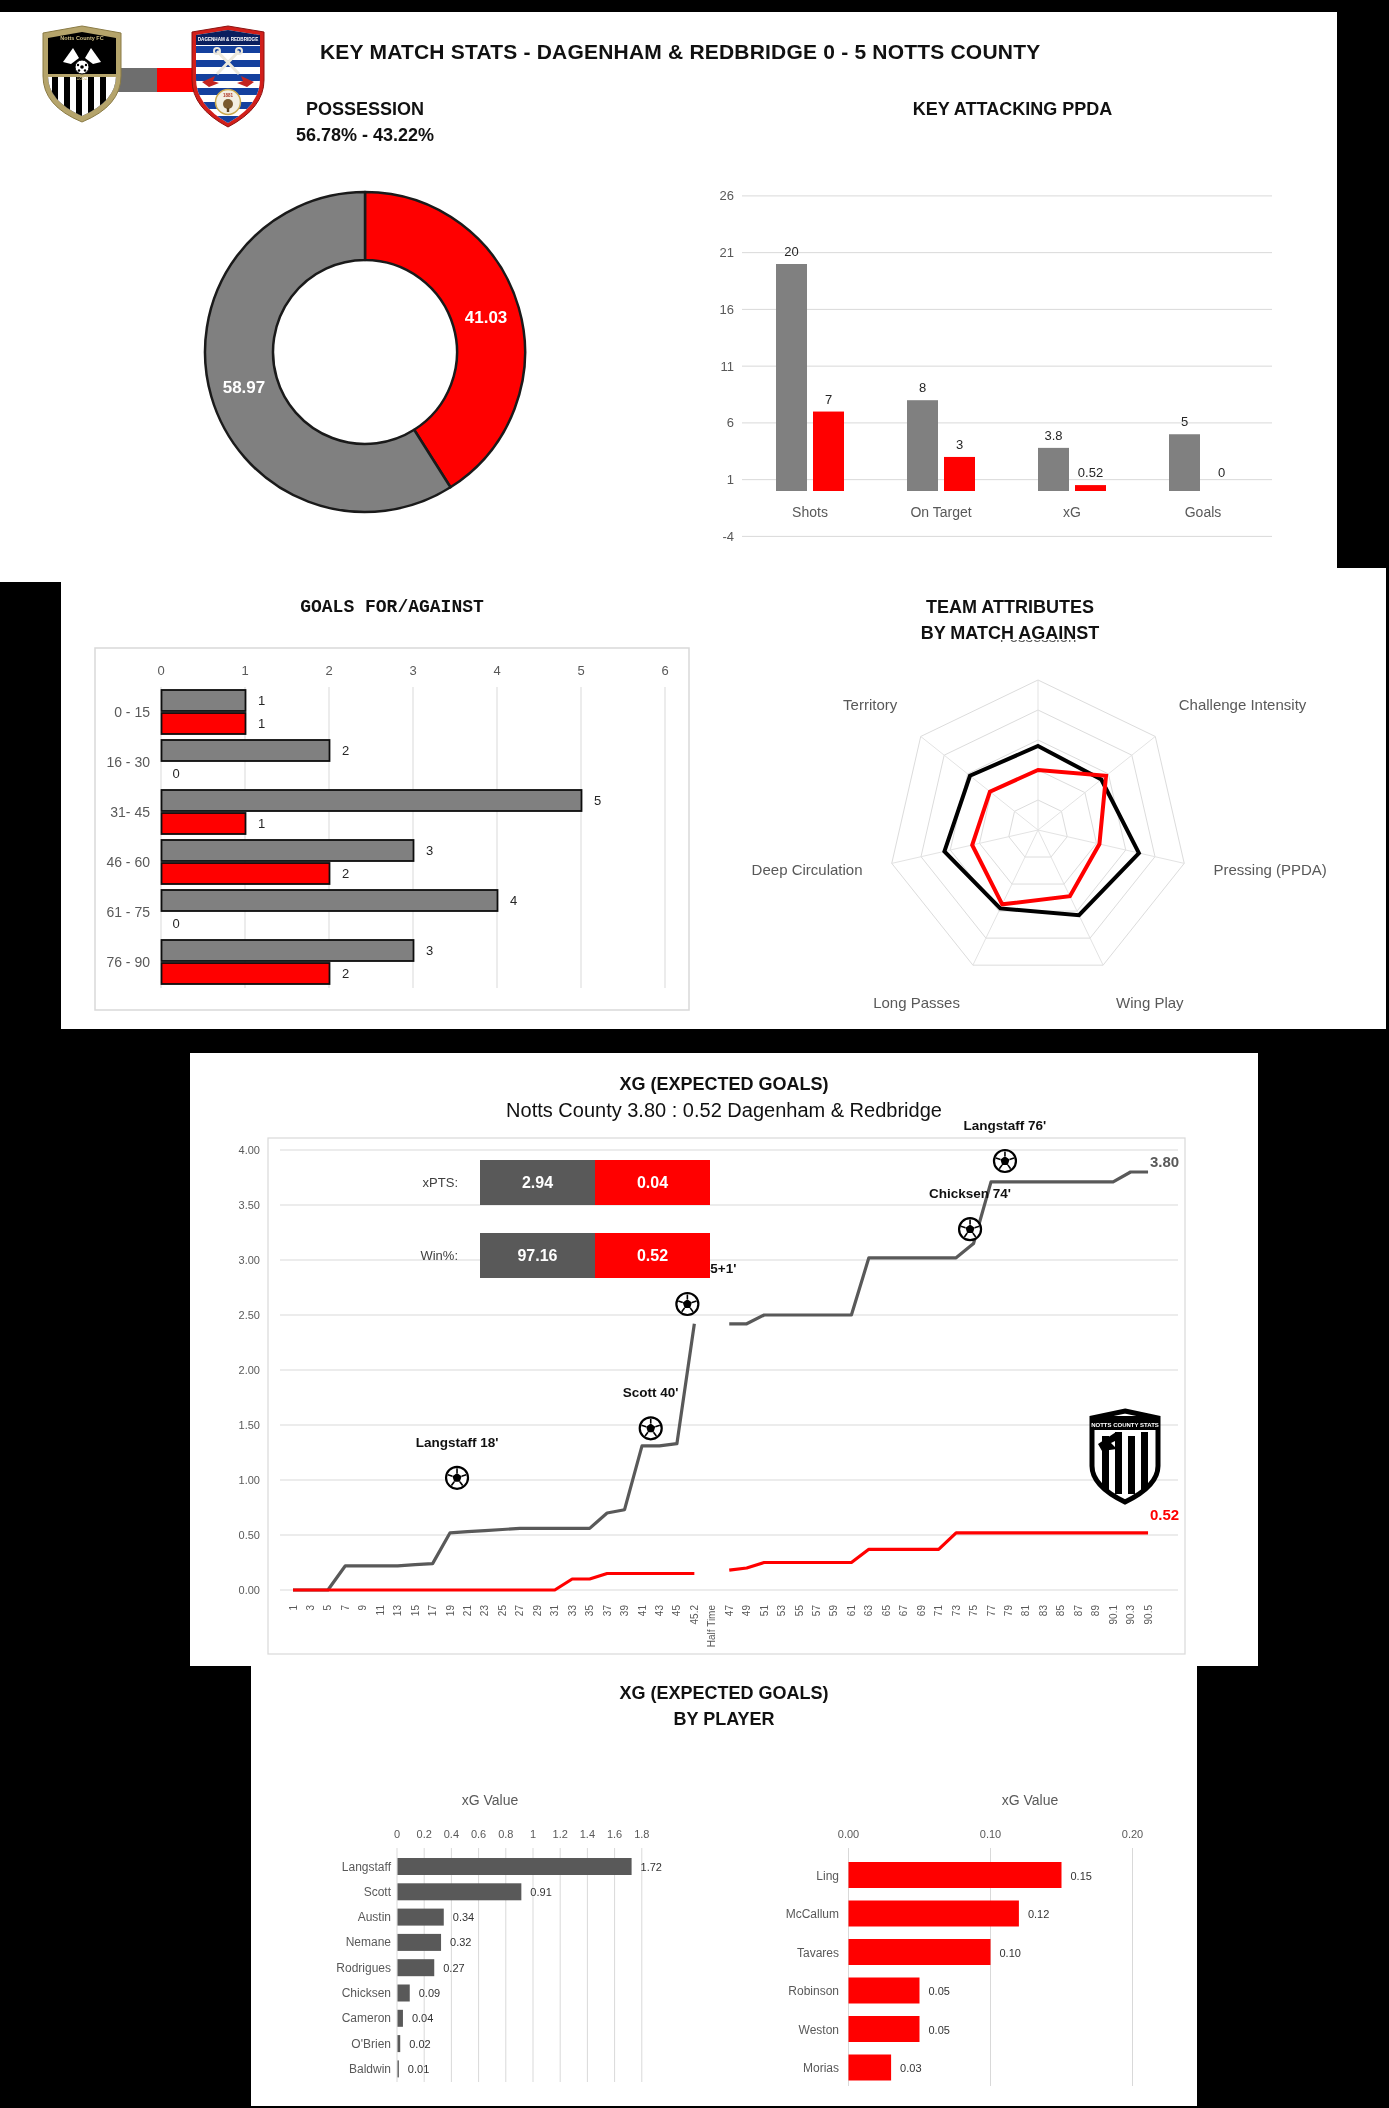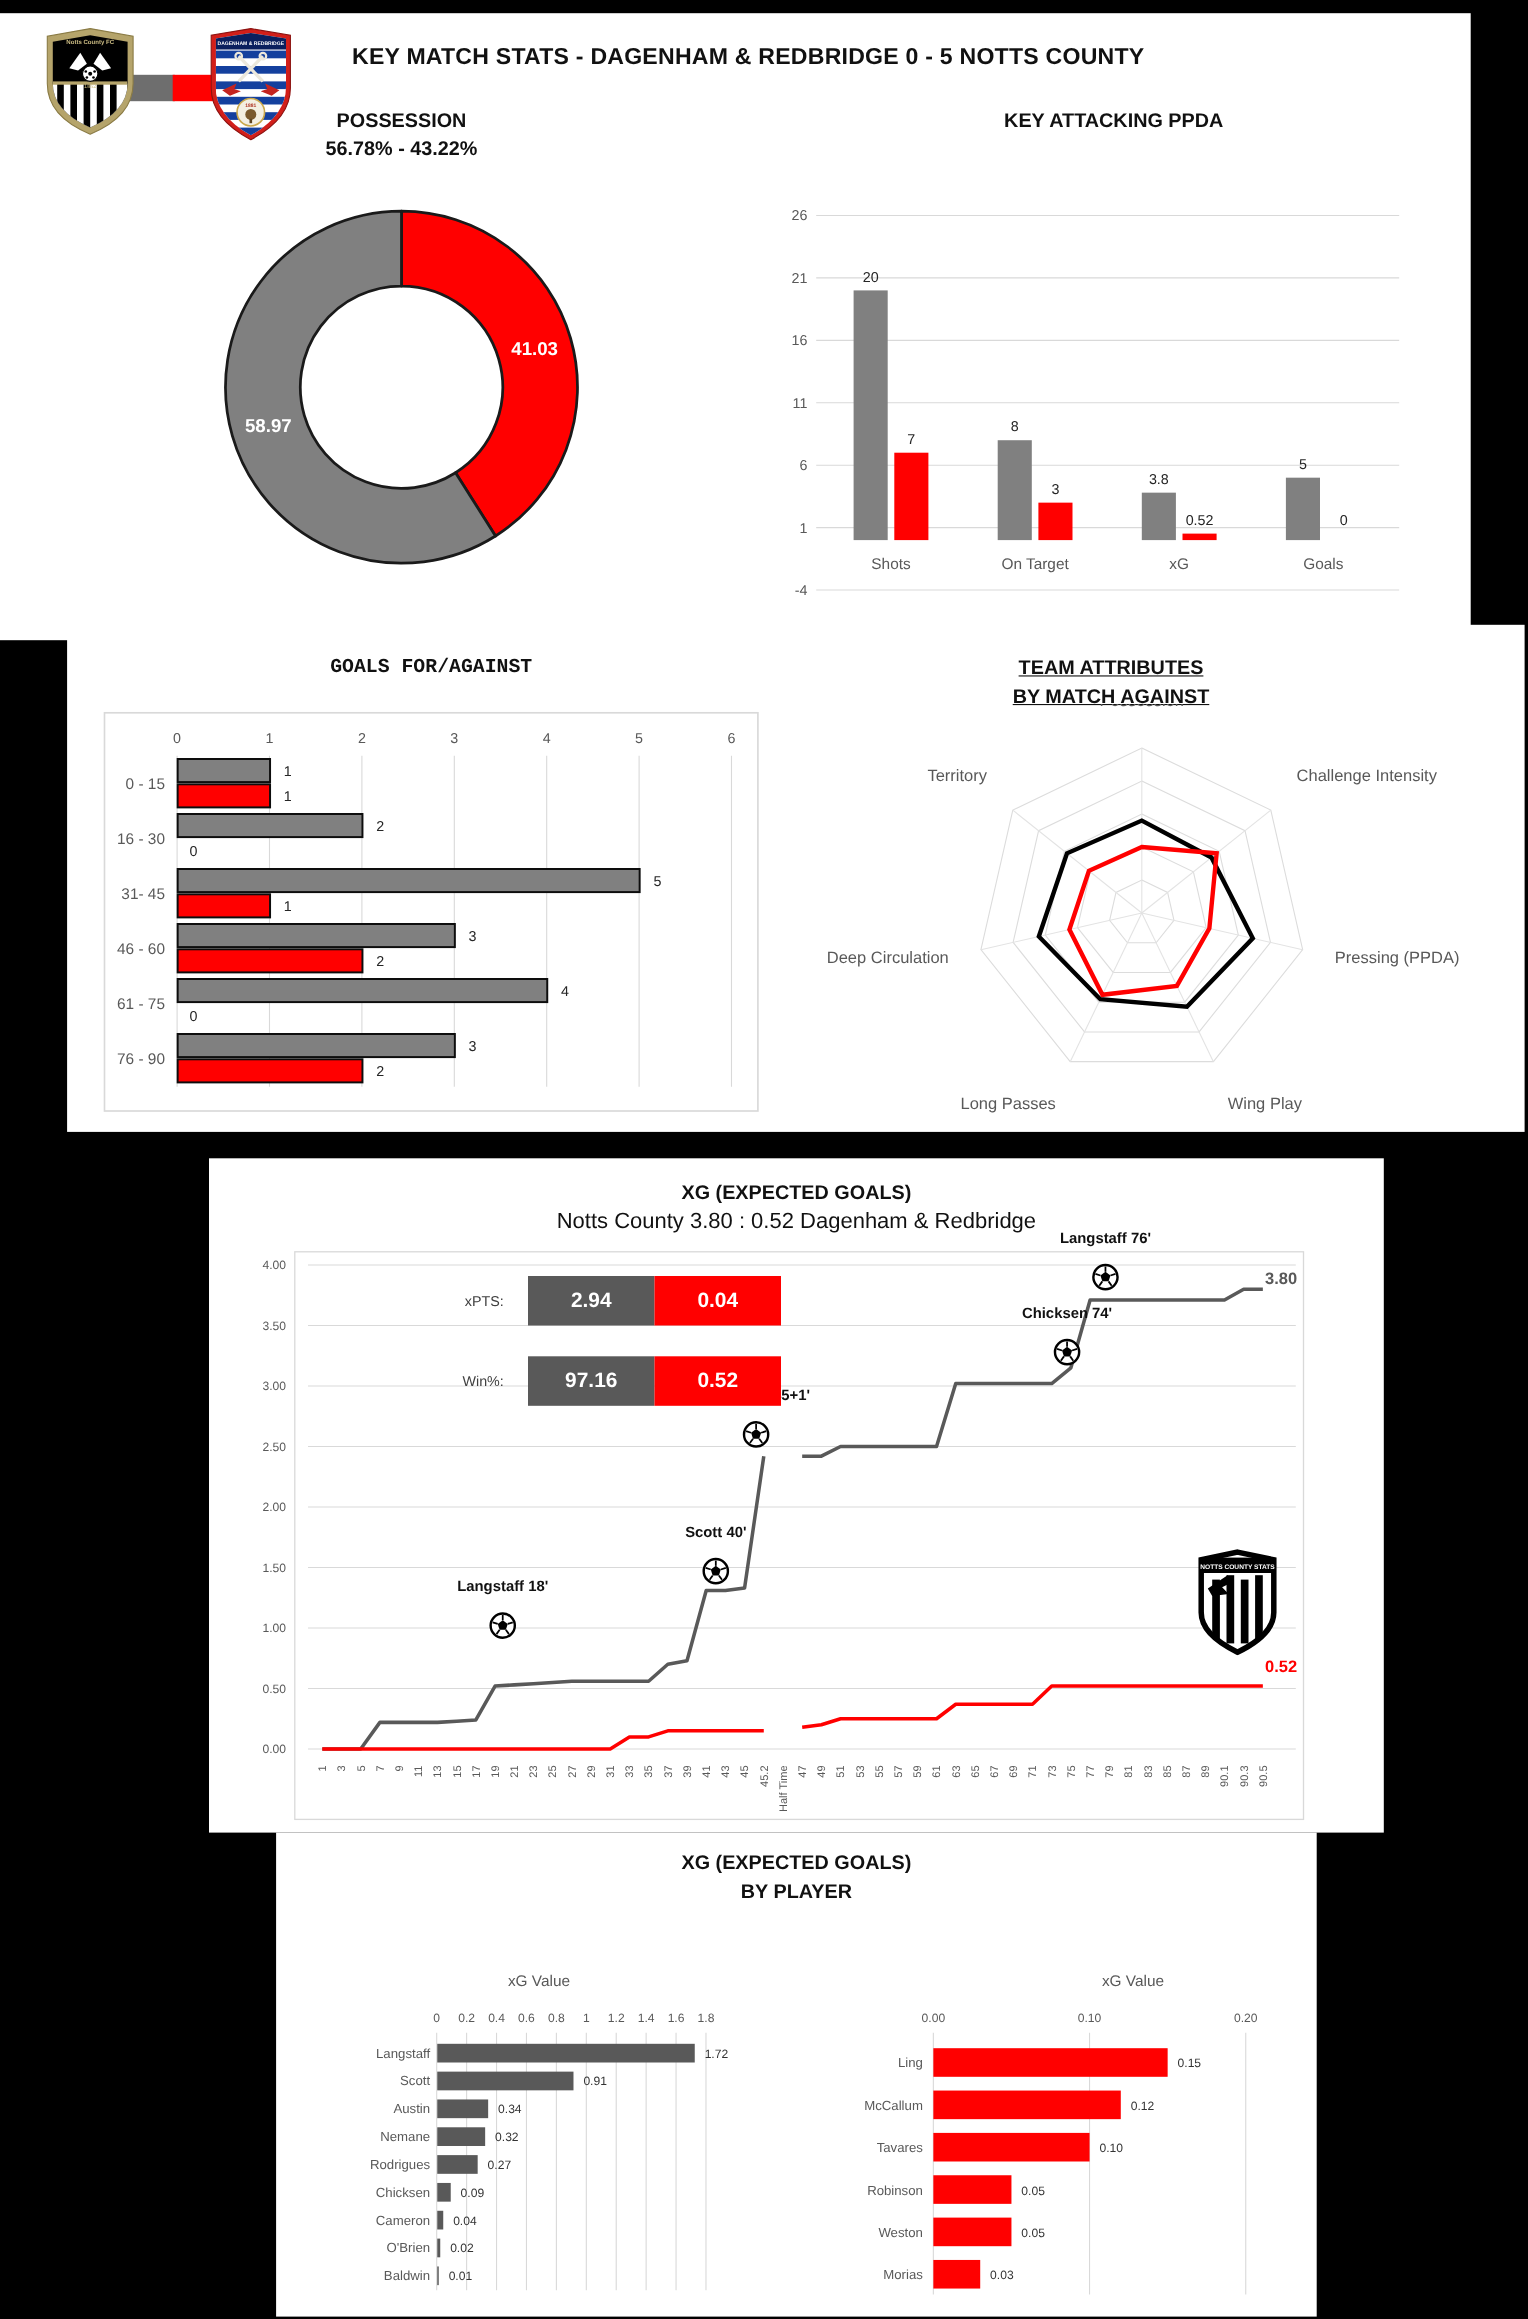--- a/index.html
+++ b/index.html
@@ -25,21 +25,21 @@
   .ann{font-size:13.5px;fill:#111;font-weight:bold;}
   .endlbl{font-size:15px;font-weight:bold;}
   .donut-lbl{font-size:17px;font-weight:bold;fill:#fff;}
   .radar-lbl{font-size:15px;fill:#595959;}
   .pcat{font-size:12px;fill:#595959;}
   .pval{font-size:11px;fill:#333;}
   .axis-title{font-size:14px;color:#595959;}
   .xg-stats{left:150px;top:107px;display:flex;flex-direction:column;gap:28px;}
   .xg-row{display:flex;align-items:center;}
   .xg-label{width:118px;text-align:right;padding-right:22px;font-size:13px;color:#404040;}
-  .xg-box{width:115px;height:45px;line-height:45px;text-align:center;color:#fff;font-weight:bold;font-size:19px;}
+  .xg-box{width:115px;height:45px;line-height:45px;text-align:center;color:#fff;font-weight:bold;font-size:16px;}
   .xg-box.home{background:#595959;}
   .xg-box.away{background:#ff0000;}
 </style>
 </head>
 <body>
 
 <div class="canvas">
 
   <section class="panel top-panel">
 
@@ -200,21 +200,21 @@
         <rect x="81.5" y="245" width="336" height="21" fill="#808080" stroke="#0d0d0d" stroke-width="1.8"></rect>
         <text x="430" y="260" text-anchor="start" class="lbl">4</text>
         <text x="96" y="283" text-anchor="middle" class="lbl">0</text>
         <text x="70" y="322" text-anchor="end" class="cat">76 - 90</text>
         <rect x="81.5" y="295" width="252" height="21" fill="#808080" stroke="#0d0d0d" stroke-width="1.8"></rect>
         <text x="346" y="310" text-anchor="start" class="lbl">3</text>
         <rect x="81.5" y="318" width="168" height="21" fill="#ff0000" stroke="#0d0d0d" stroke-width="1.8"></rect>
         <text x="262" y="333" text-anchor="start" class="lbl">2</text>
       </svg>
 
-    <div class="abs center sec-title" style="left:649px;top:26px;width:600px;text-decoration:underline;">
+    <div class="abs center sec-title" style="left:649px;top:26px;width:600px;">
       <div>TEAM ATTRIBUTES</div>
       <div>BY MATCH AGAINST</div>
     </div>
     <svg id="radar-svg" class="abs" style="left:677px;top:72px;" width="620" height="389">
         <polygon points="300,160 323.4549444740409,171.29530594423798 329.2478373654547,196.67562801868942 313.01651217352673,217.02906603707257 286.98348782647327,217.02906603707257 270.7521626345453,196.67562801868942 276.5450555259591,171.295305944238" fill="none" stroke="#dcdcdc" stroke-width="1"></polygon>
         <polygon points="300,130 346.9098889480818,152.590611888476 358.4956747309094,203.35125603737885 326.03302434705347,244.05813207414513 273.96697565294653,244.05813207414513 241.50432526909057,203.35125603737882 253.0901110519182,152.590611888476" fill="none" stroke="#dcdcdc" stroke-width="1"></polygon>
         <polygon points="300,100 370.3648334221227,133.88591783271397 387.74351209636416,210.0268840560683 339.04953652058026,271.08719811121773 260.9504634794198,271.08719811121773 212.25648790363584,210.02688405606824 229.63516657787733,133.885917832714" fill="none" stroke="#dcdcdc" stroke-width="1"></polygon>
         <polygon points="300,70 393.8197778961636,115.18122377695197 416.9913494618188,216.70251207475772 352.066048694107,298.11626414829027 247.93395130589303,298.11626414829027 183.00865053818114,216.70251207475764 206.1802221038364,115.181223776952" fill="none" stroke="#dcdcdc" stroke-width="1"></polygon>
         <polygon points="300,40 417.2747223702045,96.47652972118996 446.23918682727356,223.37814009344714 365.08256086763373,325.14533018536287 234.9174391323663,325.14533018536287 153.76081317272644,223.37814009344706 182.72527762979553,96.47652972118999" fill="none" stroke="#dcdcdc" stroke-width="1"></polygon>
         <line x1="300" y1="190" x2="300" y2="40" stroke="#e3e3e3" stroke-width="1"></line>

